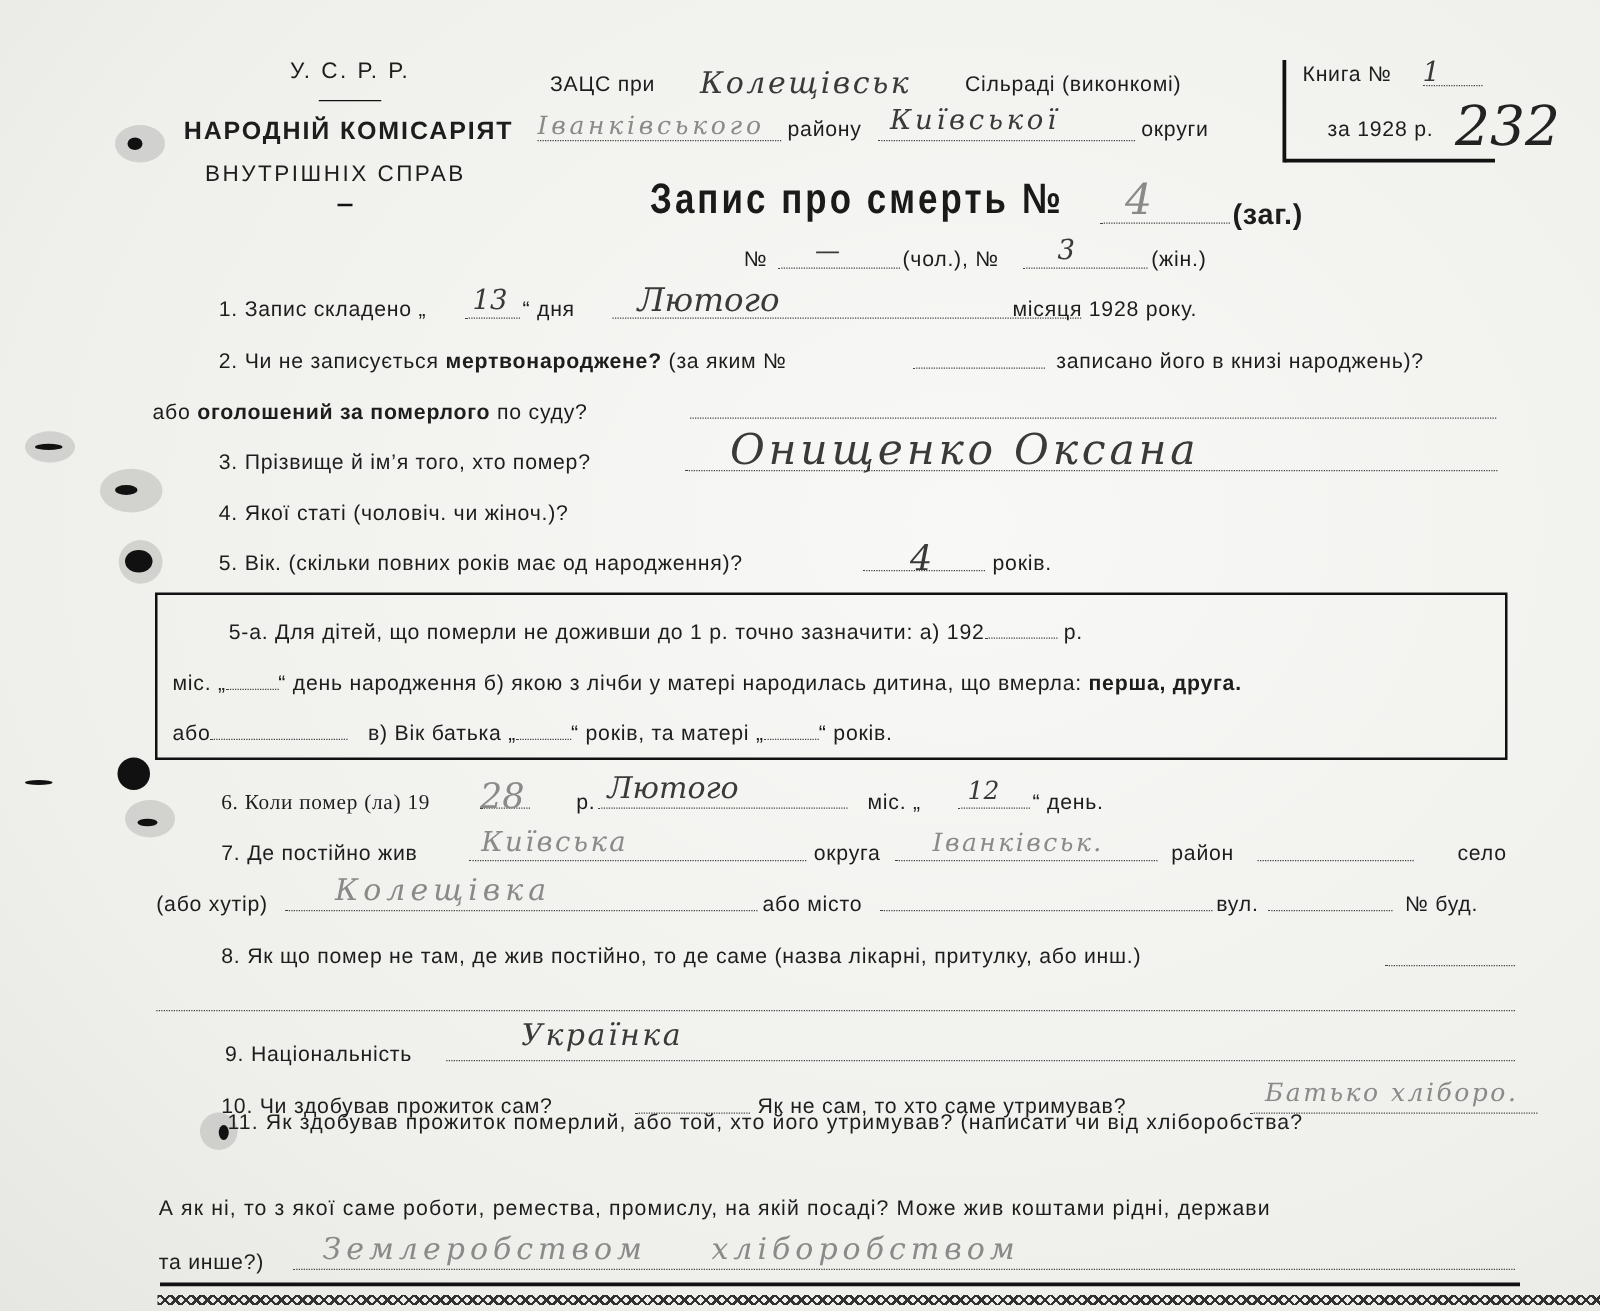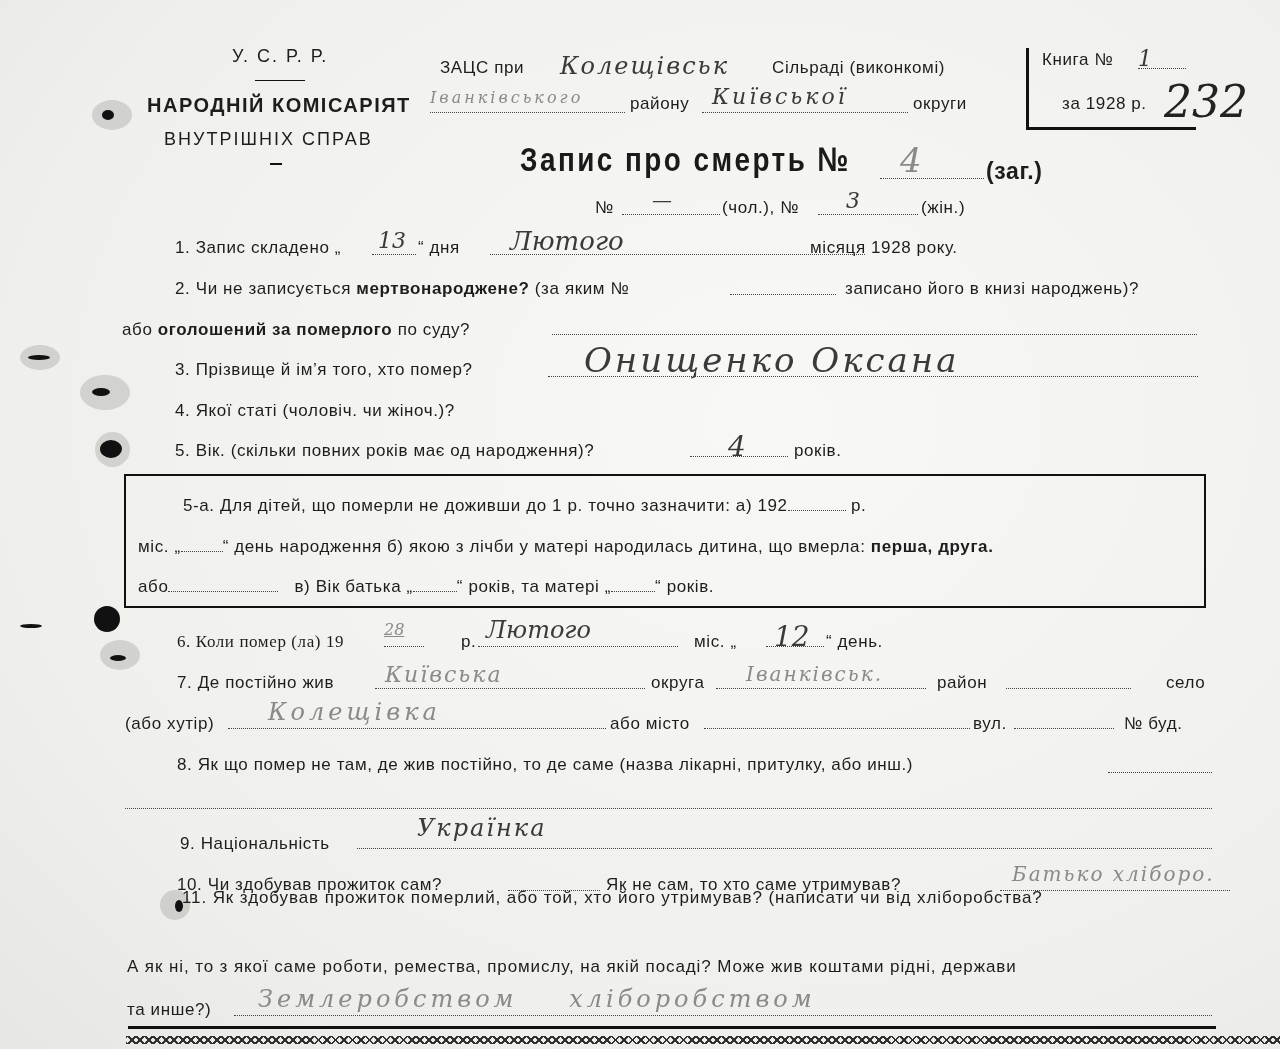--- a/index.html
+++ b/index.html
@@ -55,21 +55,21 @@
   <div class="abs print" style="left:164px;top:129px;font-size:18px;letter-spacing:2px;">ВНУТРІШНІХ СПРАВ</div>
   <div class="rule" style="left:270px;top:163px;width:12px;height:2px;"></div>
 
   <div class="abs print" style="left:440px;top:58px;">ЗАЦС при</div>
   <div class="abs" style="left:560px;top:52px;width:210px;">
     <span class="hand" style="font-size:24px;letter-spacing:2px;">Колещівськ</span>
   </div>
   <div class="abs print" style="left:772px;top:58px;">Сільраді (виконкомі)</div>
 
   <div class="abs" style="left:430px;top:88px;width:195px;border-bottom:1.5px dotted #444;height:24px;">
-    <span class="hand hand-light" style="font-size:16px;letter-spacing:3px;">Іванківського</span>
+    <span class="hand hand-light" style="font-size:20px;letter-spacing:3px;">Іванківського</span>
   </div>
   <div class="abs print" style="left:630px;top:94px;">району</div>
   <div class="abs" style="left:702px;top:84px;width:206px;border-bottom:1.5px dotted #444;height:28px;">
     <span class="hand" style="font-size:22px;letter-spacing:3px;padding-left:10px;">Київської</span>
   </div>
   <div class="abs print" style="left:913px;top:94px;">округи</div>
 
   <div class="rule" style="left:1026px;top:48px;width:3px;height:82px;"></div>
   <div class="rule" style="left:1028px;top:127px;width:168px;height:3px;"></div>
   <div class="abs print" style="left:1042px;top:50px;">Книга №</div>
@@ -142,29 +142,29 @@
     <span>міс. „</span><span class="dots" style="width:42px;"></span><span>“ день народження б) якою з лічби у матері народилась дитина, що вмерла:</span>
     <span class="print-b">перша, друга.</span>
   </div>
   <div class="abs print" style="left:138px;top:577px;">
     <span>або</span><span class="dots" style="width:110px;"></span>
     &nbsp;&nbsp;<span>в) Вік батька „</span><span class="dots" style="width:44px;"></span><span>“ років, та матері „</span><span class="dots" style="width:44px;"></span><span>“ років.</span>
   </div>
 
   <div class="abs print" style="left:177px;top:632px;font-family:Liberation Serif, serif;">6. Коли помер (ла) 19</div>
   <div class="abs" style="left:384px;top:620px;width:40px;border-bottom:1.5px dotted #444;height:26px;">
-    <span class="hand hand-light" style="font-size:16px;text-decoration:underline;">28</span>
+    <span class="hand hand-light" style="font-size:28px;">28</span>
   </div>
   <div class="abs print" style="left:461px;top:632px;">р.</div>
   <div class="abs" style="left:478px;top:616px;width:200px;border-bottom:1.5px dotted #444;height:30px;">
     <span class="hand" style="font-size:24px;padding-left:8px;">Лютого</span>
   </div>
   <div class="abs print" style="left:694px;top:632px;">міс. „</div>
   <div class="abs" style="left:766px;top:620px;width:58px;border-bottom:1.5px dotted #444;height:26px;">
-    <span class="hand" style="font-size:28px;padding-left:8px;">12</span>
+    <span class="hand" style="font-size:20px;padding-left:8px;">12</span>
   </div>
   <div class="abs print" style="left:826px;top:632px;">“ день.</div>
 
   <div class="abs print" style="left:177px;top:673px;">7. Де постійно жив</div>
   <div class="abs" style="left:375px;top:662px;width:270px;border-bottom:1.5px dotted #444;height:26px;">
     <span class="hand hand-light" style="font-size:22px;padding-left:10px;letter-spacing:2px;">Київська</span>
   </div>
   <div class="abs print" style="left:651px;top:673px;">округа</div>
   <div class="abs" style="left:716px;top:662px;width:210px;border-bottom:1.5px dotted #444;height:26px;">
     <span class="hand hand-light" style="font-size:20px;padding-left:30px;letter-spacing:2px;">Іванківськ.</span>

